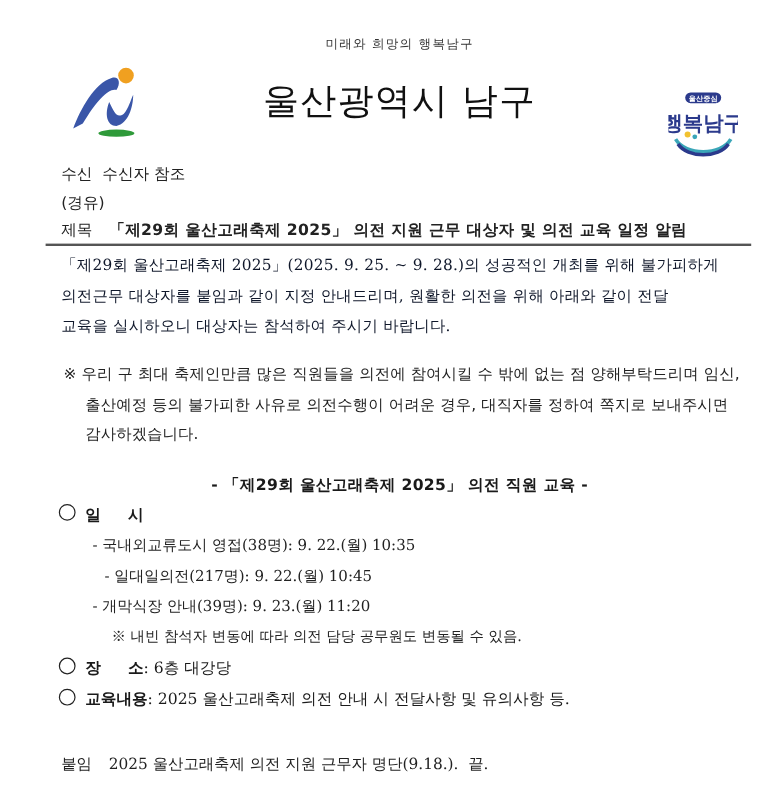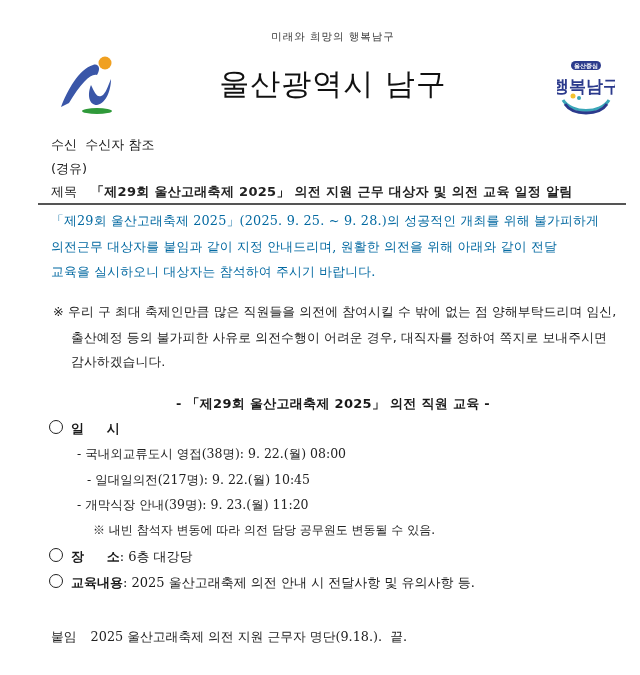--- a/index.html
+++ b/index.html
@@ -8,31 +8,31 @@
     color: #1a1a1a;
     font-family: "DejaVu Serif", "Liberation Serif", serif;
   }
   .sans { font-family: "DejaVu Sans", "Liberation Sans", sans-serif; }
   .abs { position: absolute; white-space: nowrap; padding-left: 13px; }
 
   .slogan { left: 0; width: 640px; top: 30px; text-align: center; font-size: 10.5px; color: #333; letter-spacing: 1px; }
   .org-title { left: 0; width: 640px; top: 64px; text-align: center; font-size: 30px; color: #111; letter-spacing: 1px; }
 
   .logo-left { left: 44px; top: 55px; width: 62px; height: 60px; }
-  .logo-right { left: 544px; top: 60px; width: 58px; height: 58px; }
+  .logo-right { left: 544px; top: 76px; width: 58px; height: 58px; }
 
   .meta { left: 38px; font-size: 13px; color: #222; }
   .recv { top: 136px; }
   .via { top: 160px; }
   .subject { top: 183px; font-size: 13px; }
   .subject .lbl { color: #222; margin-right: 14px; }
   .subject .txt { font-weight: bold; letter-spacing: 0.3px; }
   .rule { left: 38px; top: 203px; width: 575px; height: 2px; background: #555; }
 
-  .para { left: 38px; font-size: 12.8px; color: #0369a1; letter-spacing: 0.2px; }
+  .para { left: 38px; font-size: 12.8px; color: #0f172a; letter-spacing: 0.2px; }
   .p1 { top: 213px; } .p2 { top: 239px; } .p3 { top: 264px; }
 
   .note { font-size: 12.8px; color: #222; letter-spacing: 0.1px; }
   .n1 { left: 40px; top: 304px; }
   .n2 { left: 58px; top: 330px; }
   .n3 { left: 58px; top: 354px; }
 
   .center-title { left: 0; width: 640px; top: 395px; text-align: center; font-size: 13px; font-weight: bold; letter-spacing: 0.3px; }
 
   .sec { left: 36px; font-size: 13px; }
@@ -89,21 +89,21 @@
 
 <div class="abs note n1 sans">※ 우리 구 최대 축제인만큼 많은 직원들을 의전에 참여시킬 수 밖에 없는 점 양해부탁드리며 임신,</div>
 <div class="abs note n2 sans">출산예정 등의 불가피한 사유로 의전수행이 어려운 경우, 대직자를 정하여 쪽지로 보내주시면</div>
 <div class="abs note n3 sans">감사하겠습니다.</div>
 
 <div class="abs center-title sans">- 「제29회 울산고래축제 2025」 의전 직원 교육 -</div>
 
 <div class="abs sec s1 sans">
   <span class="circ"></span><span class="lbl" style="white-space:pre;">일     시</span>
 </div>
-<div class="abs item i1">- 국내외교류도시 영접(38명): 9. 22.(월) 08:00</div>
+<div class="abs item i1">- 국내외교류도시 영접(38명): 9. 22.(월) 10:35</div>
 <div class="abs item i2">- 일대일의전(217명): 9. 22.(월) 10:45</div>
 <div class="abs item i3">- 개막식장 안내(39명): 9. 23.(월) 11:20</div>
 <div class="abs item i4">※ 내빈 참석자 변동에 따라 의전 담당 공무원도 변동될 수 있음.</div>
 
 <div class="abs sec s2">
   <span class="circ"></span><span class="lbl sans" style="white-space:pre;margin-top:24px;">장     소</span><span>: 6층 대강당</span>
 </div>
 
 <div class="abs sec s3">
   <span class="circ"></span><span class="lbl sans">교육내용</span><span>: 2025 울산고래축제 의전 안내 시 전달사항 및 유의사항 등.</span>

